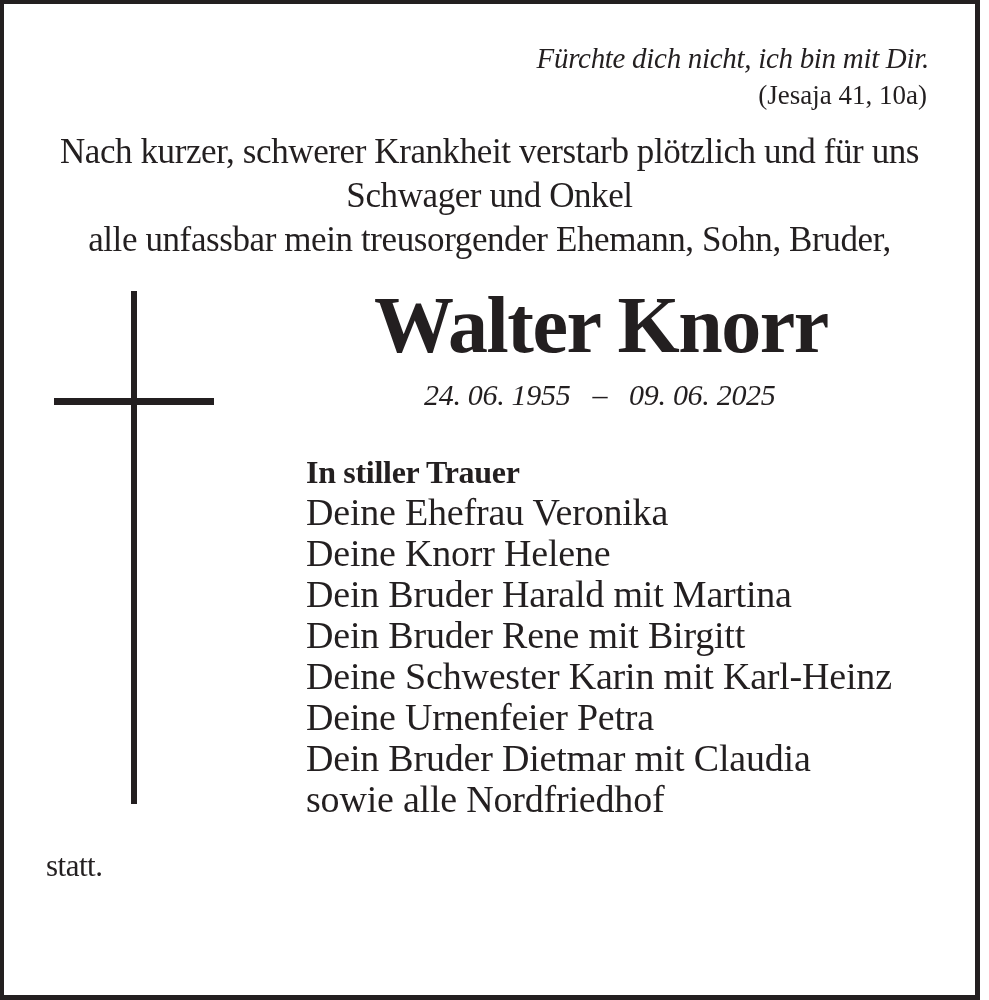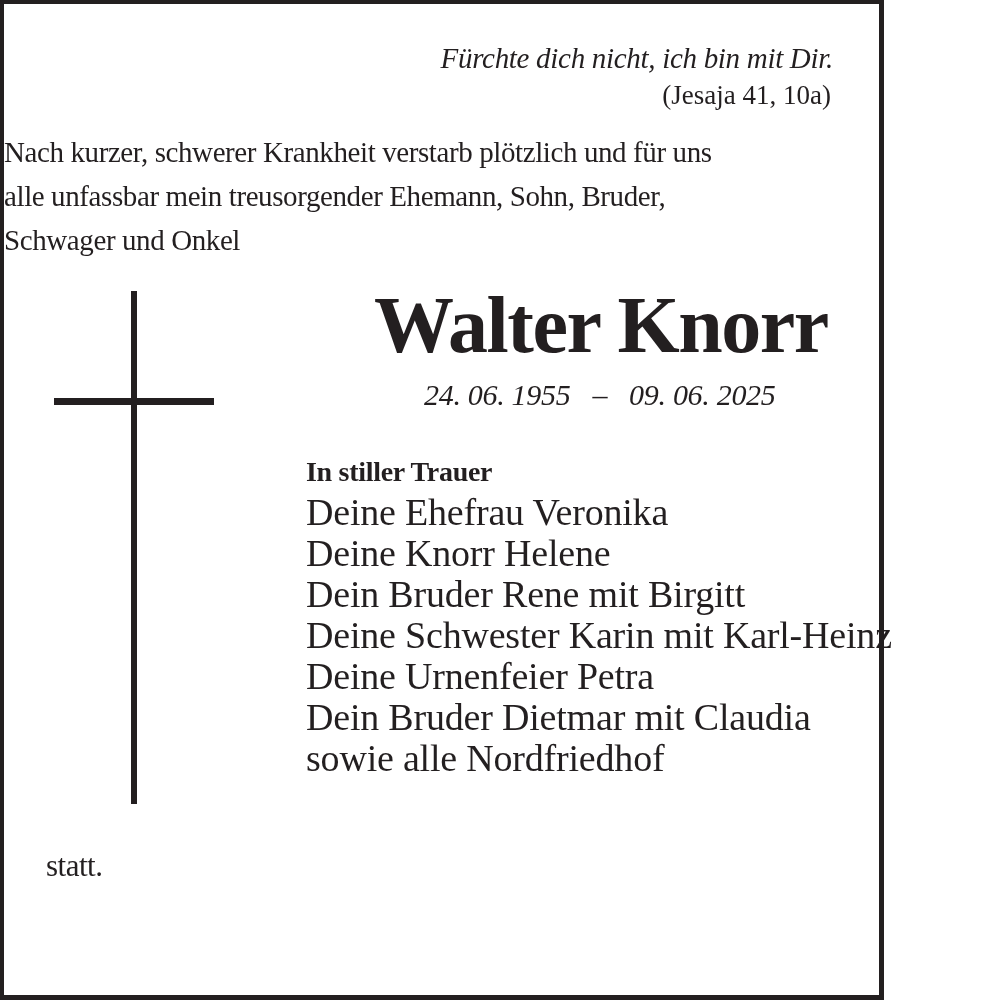--- a/index.html
+++ b/index.html
@@ -1,19 +1,19 @@
 <!DOCTYPE html>
 <html><head>
   <meta charset="utf-8">
   <style>
     html, body { margin: 0; padding: 0; background: #ffffff; }
     body { width: 989px; height: 1000px; position: relative; overflow: hidden; }
     .frame {
       position: absolute; left: 0; top: 0;
-      width: 884px; height: 1000px;
+      width: 980px; height: 1000px;
       box-sizing: border-box;
       border-left: 4px solid #231f20;
       border-top: 4px solid #231f20;
       border-right: 5px solid #231f20;
       border-bottom: 5px solid #231f20;
       background: #ffffff;
       font-family: "Liberation Serif", "DejaVu Serif", serif;
       color: #231f20;
     }
     .abs { position: absolute; white-space: nowrap; }
@@ -21,21 +21,21 @@
       right: 46px; top: 38px;
       font-style: italic; font-size: 29px; letter-spacing: -0.3px;
     }
     .verse-ref {
       right: 48px; top: 76px;
       font-size: 27px;
       text-align: center;
     }
     .intro {
       left: 0; right: 0; top: 126px;
-      text-align: left; font-size: 29px; line-height: 44px;
+      text-align: center; font-size: 35px; line-height: 44px;
       letter-spacing: -0.4px;
     }
     .intro div { white-space: nowrap; }
     .cross-v {
       position: absolute; left: 127px; top: 287px;
       width: 6px; height: 513px; background: #231f20;
     }
     .cross-h {
       position: absolute; left: 50px; top: 394px;
       width: 160px; height: 7px; background: #231f20;
@@ -47,60 +47,61 @@
     }
     .dates {
       left: 420px; top: 374px;
       font-size: 30px; letter-spacing: -0.3px; font-style: italic;
     }
     .dates .dash { display: inline-block; margin: 0 22px; }
     .mourn {
       left: 302px; top: 448px;
     }
     .mourn .heading {
-      font-size: 28px; font-weight: bold; line-height: 40px; letter-spacing: -0.3px;
+      font-size: 32px; font-weight: bold; line-height: 40px; letter-spacing: -0.3px;
     }
     .mourn .line {
       font-size: 38px; line-height: 41px; letter-spacing: -0.2px;
     }
     .footer {
       left: 42px; top: 840px;
       font-size: 31px; line-height: 44px; letter-spacing: -0.5px;
     }
     .footer div { white-space: nowrap; }
   </style>
 </head>
 <body>
 
 <div class="frame">
 
   <div class="abs verse">Fürchte dich nicht, ich bin mit Dir.</div>
   <div class="abs verse-ref">(Jesaja 41, 10a)</div>
 
   <div class="abs intro">
     <div>Nach kurzer, schwerer Krankheit verstarb plötzlich und für uns</div>
+    <div>Schwager und Onkel</div>
     <div>alle unfassbar mein treusorgender Ehemann, Sohn, Bruder,</div>
-    <div>Schwager und Onkel</div>
   </div>
 
   <div>
     <div class="cross-v"></div>
     <div class="cross-h"></div>
   </div>
 
   <div class="abs name">Walter Knorr</div>
 
   <div class="abs dates">
     <span>24. 06. 1955</span><span class="dash">–</span><span>09. 06. 2025</span>
   </div>
 
   <div class="abs mourn">
     <div class="heading">In stiller Trauer</div>
     <div class="line">Deine Ehefrau Veronika</div>
     <div class="line">Deine Knorr Helene</div>
+    <div class="line">Dein Bruder Harald mit Martina</div>
     <div class="line">Dein Bruder Rene mit Birgitt</div>
     <div class="line">Deine Schwester Karin mit Karl-Heinz</div>
     <div class="line">Deine Urnenfeier Petra</div>
     <div class="line">Dein Bruder Dietmar mit Claudia</div>
     <div class="line">sowie alle Nordfriedhof</div>
   </div>
 
   <div class="abs footer">
     <div>statt.</div>
   </div>

